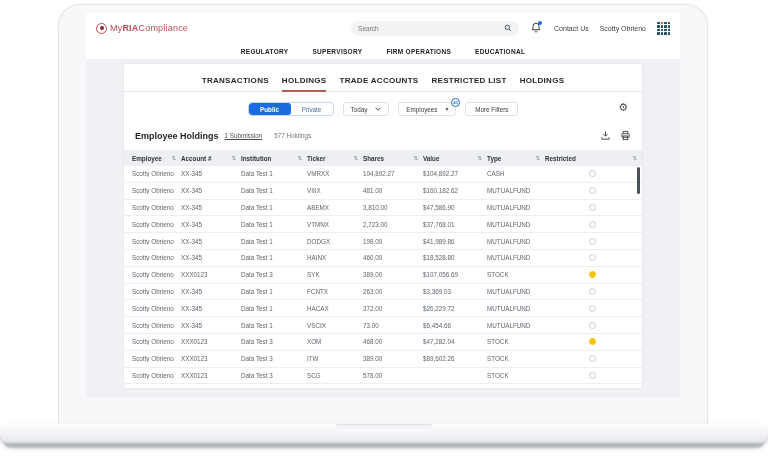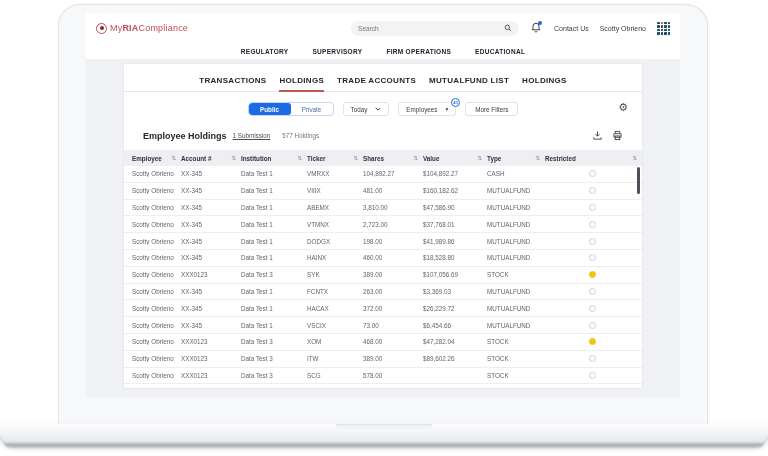--- a/index.html
+++ b/index.html
@@ -73,21 +73,21 @@
     position:relative; cursor:pointer;}
   .dd-caret{font-family:"DejaVu Sans",sans-serif; font-size:5.5px; color:#3c4043;}
   .badge{position:absolute; top:-5px; right:-5px; width:9px; height:9px; background:#fff;
     border:1px solid var(--accent-blue); border-radius:50%; color:var(--accent-blue);
     font-size:4.3px; font-weight:700; display:flex; align-items:center; justify-content:center;}
   .btn-more{height:14px; border:1px solid #dfe2e6; border-radius:3px; background:#fff; font-size:6.3px;
     color:#3c4043; padding:0 9px; display:flex; align-items:center; cursor:pointer;}
   .gear{position:absolute; right:14px; top:2px; font-size:11px; line-height:1; color:#4a4f55;
     font-family:"DejaVu Sans",sans-serif; cursor:pointer;}
 
-  .section-head{display:flex; align-items:center; padding:0 19px; margin-top:12px;}
+  .section-head{display:flex; align-items:center; padding:0 11px; margin-top:12px;}
   .sec-title{font-size:9px; font-weight:700; color:#23272c; white-space:nowrap;}
   .sec-link{font-size:6.3px; color:#4a4f55; text-decoration:underline; margin-left:6px; cursor:pointer;}
   .sec-count{font-size:6.3px; color:#70777e; margin-left:12px;}
   .sec-icons{margin-left:auto; display:flex; gap:9px; align-items:center;}
   .sec-icons .icon-btn{cursor:pointer; display:flex;}
 
   .table{margin-top:9px; position:relative;}
   .t-grid{display:grid; grid-template-columns:57px 60px 66px 56px 60px 64px 58px 1fr; align-items:center;}
   .t-head{background:#edeff2; height:16px; font-size:6.3px; font-weight:700; color:#2e3338;}
   .t-head .cell{display:flex; align-items:center; justify-content:space-between; padding-right:5px; cursor:pointer;}
@@ -162,21 +162,21 @@
           <div class="nav-item">EDUCATIONAL</div>
         </div>
 
       <div class="page">
         <div class="card">
 
           <div class="tabs">
               <div class="tab">TRANSACTIONS</div>
               <div class="tab active">HOLDINGS</div>
               <div class="tab">TRADE ACCOUNTS</div>
-              <div class="tab">MUTUALFUND LIST</div>
+              <div class="tab">RESTRICTED LIST</div>
               <div class="tab">HOLDINGS</div>
             </div>
 
           <div class="filters">
             <div class="segmented">
                 <div class="seg-btn active">Public</div>
                 <div class="seg-btn">Private</div>
               </div>
             <div class="dropdown">
               <span>Today</span>

